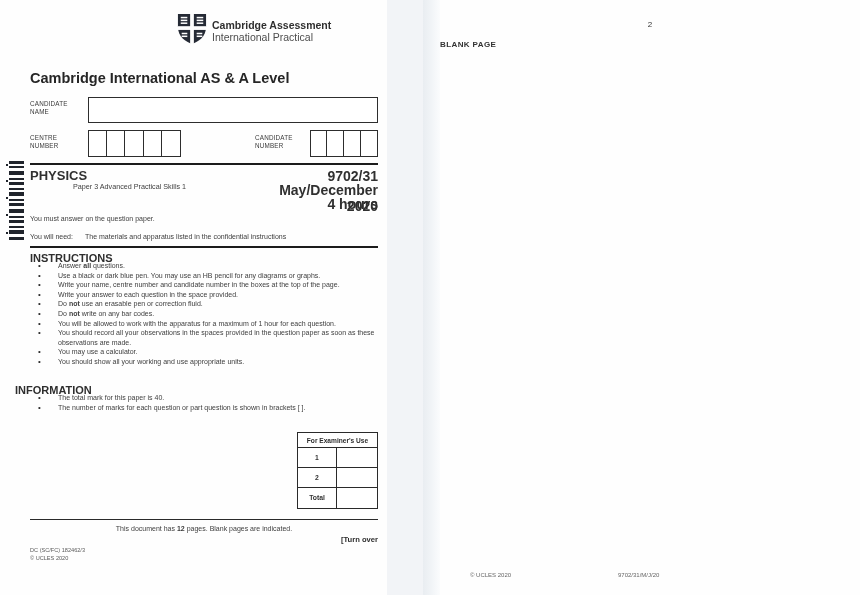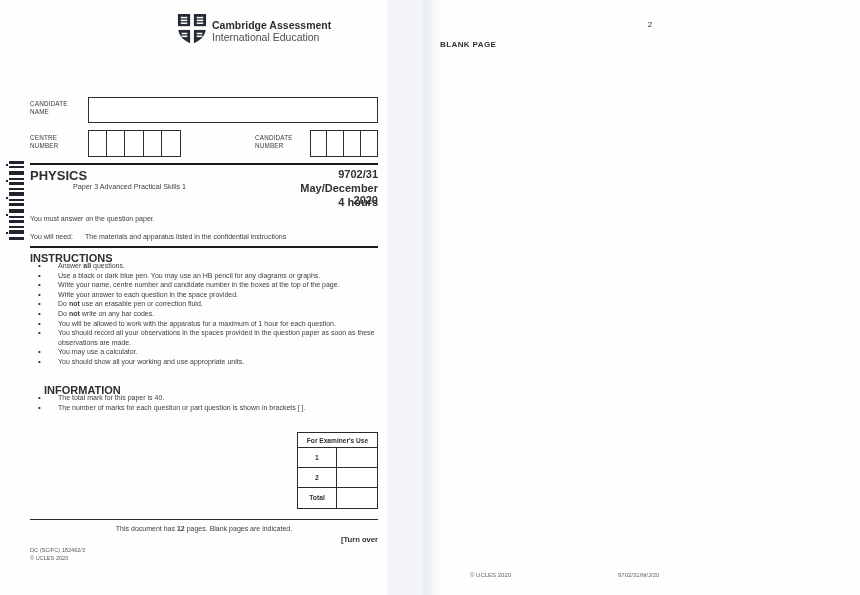--- a/index.html
+++ b/index.html
@@ -30,21 +30,21 @@
   .field-label { font-size:6.3px; color:#3a3a3a; letter-spacing:.2px; white-space:pre-line; line-height:7.5px; }
   .name-box { border:1px solid #2d2d2d; background:#fff; }
   .cell-grid { display:flex; }
   .cell-grid .cell { border:1px solid #2d2d2d; border-left:none; background:#fff; }
   .cell-grid .cell:first-child { border-left:1px solid #2d2d2d; }
 
   .rule-thick { background:#1c1c1c; height:2px; }
   .rule-thin  { background:#2a2a2a; height:1px; }
 
   .hdr-left  { font-size:13px; font-weight:bold; color:#303030; }
-  .hdr-right { font-size:11px; font-weight:bold; color:#303030; text-align:right; }
+  .hdr-right { font-size:14px; font-weight:bold; color:#303030; text-align:right; }
   .hdr-sub   { font-size:7.2px; color:#3d3d3d; }
 
   .body-text { font-size:7px; color:#3d3d3d; line-height:9px; }
   .sec-head  { font-size:11px; font-weight:bold; color:#2e2e2e; }
 
   ul.bullets { list-style:none; }
   ul.bullets li {
     position:relative; padding-left:28px;
     font-size:7px; color:#3d3d3d; line-height:9.6px;
   }
@@ -122,24 +122,25 @@
             <rect x="21" y="10" width="7" height="1.6"></rect>
           <rect x="5" y="21" width="6" height="1.6"></rect>
             <rect x="5" y="24" width="6" height="1.6"></rect>
           <rect x="21" y="21" width="6" height="1.6"></rect>
             <rect x="21" y="24" width="6" height="1.6"></rect>
         </g>
       </svg>
     </span>
     <span>
       <div class="logo-text-1">Cambridge Assessment</div>
-      <div class="logo-text-2">International Education</div>
+      <div class="logo-text-2">International Practical</div>
     </span>
   </div>
 
+  <div class="abs doc-title" style="left:30px; top:70px;">Cambridge International AS &amp; A Level</div>
 
   <div class="abs field-label" style="left:30px; top:100px;">CANDIDATE
 NAME</div>
   <div class="abs name-box" style="left:88px; top:97px; width:290px; height:26px;"></div>
 
   <div class="abs field-label" style="left:30px; top:134px;">CENTRE
 NUMBER</div>
   <div class="abs cell-grid" style="left:88px; top:130px;">
     <div class="cell" style="width:18.5px; height:27px;"></div>
     <div class="cell" style="width:18.5px; height:27px;"></div>
@@ -178,21 +179,21 @@
     <li>Write your name, centre number and candidate number in the boxes at the top of the page.</li>
     <li>Write your answer to each question in the space provided.</li>
     <li>Do <b>not</b> use an erasable pen or correction fluid.</li>
     <li>Do <b>not</b> write on any bar codes.</li>
     <li>You will be allowed to work with the apparatus for a maximum of 1 hour for each question.</li>
     <li>You should record all your observations in the spaces provided in the question paper as soon as these observations are made.</li>
     <li>You may use a calculator.</li>
     <li>You should show all your working and use appropriate units.</li>
   </ul>
 
-  <div class="abs sec-head" style="left:44px; top:384px;">INFORMATION</div>
+  <div class="abs sec-head" style="left:15px; top:384px;">INFORMATION</div>
   <ul class="abs bullets" style="left:30px; top:393px; width:348px;">
     <li>The total mark for this paper is 40.</li>
     <li>The number of marks for each question or part question is shown in brackets [ ].</li>
   </ul>
 
   <div class="abs exam-table" style="left:297px; top:432px; width:81px;">
     <div class="tbl-head">For Examiner's Use</div>
     <div class="tbl-row">
       <div class="tbl-label">1</div>
       <div class="tbl-score"></div>

